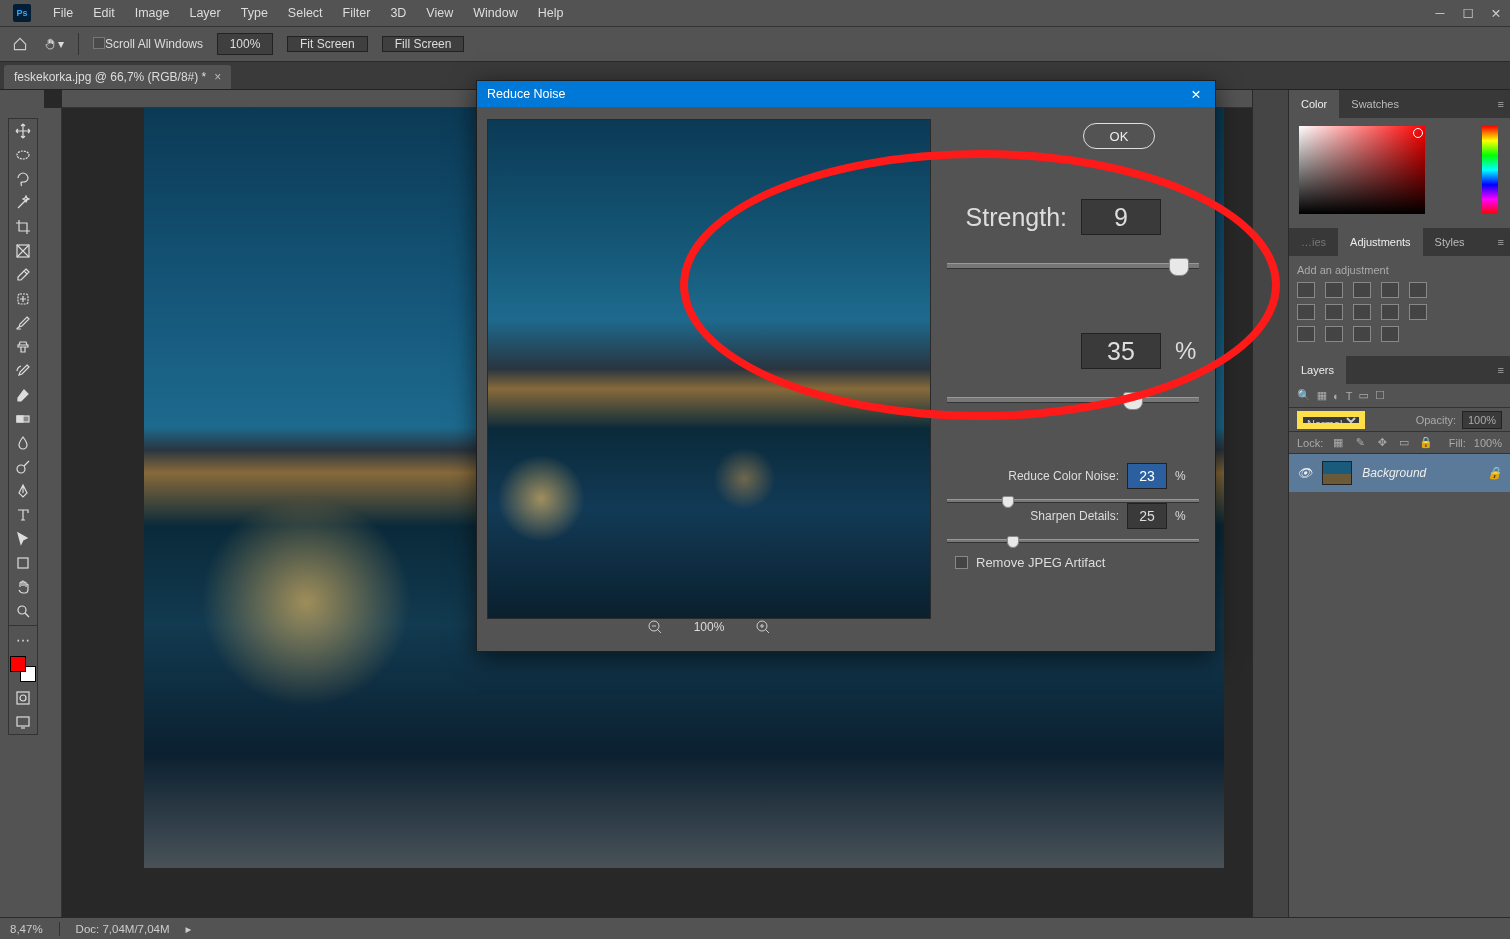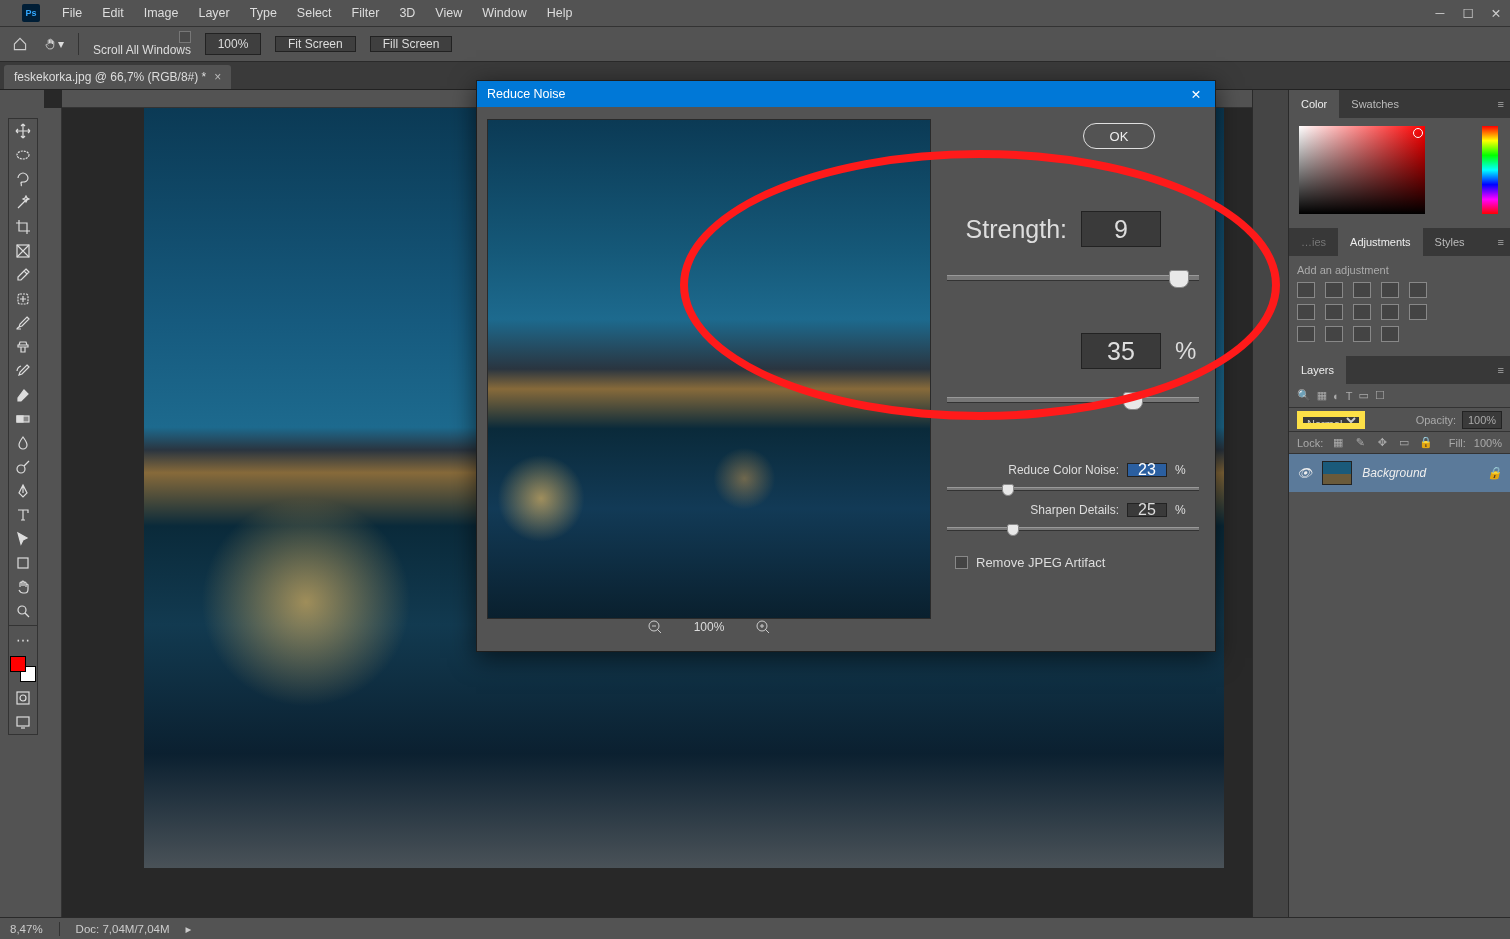--- a/index.html
+++ b/index.html
@@ -1,28 +1,28 @@
 <!DOCTYPE html>
 <html><head>
 <meta charset="utf-8">
 <style>
 * { margin:0; padding:0; box-sizing:border-box; font-family:"Segoe UI",Tahoma,sans-serif; user-select:none; }
 body { width:1510px; height:939px; background:#535353; overflow:hidden; position:relative; }
 
 
-.menubar { height:26px; background:#535353; display:flex; align-items:center; padding-left:22px; color:#ddd; font-size:12.5px; }
+.menubar { height:26px; background:#535353; display:flex; align-items:center; padding-left:13px; color:#ddd; font-size:12.5px; }
 .menubar .ps-logo { width:18px; height:18px; background:#001e36; color:#31a8ff; font-size:9px; font-weight:bold; display:flex; align-items:center; justify-content:center; margin-right:12px; border-radius:2px; }
 .menubar .menu-item { padding:4px 10px; cursor:default; }
 .menubar .win-ctrls { margin-left:auto; display:flex; }
 .menubar .win-btn { width:28px; height:20px; display:flex; align-items:center; justify-content:center; color:#ccc; }
 
 
 .optbar { height:36px; background:#535353; border-top:1px solid #333; border-bottom:1px solid #2a2a2a; display:flex; align-items:center; padding-left:10px; gap:14px; color:#ddd; font-size:12px; }
 .optbar .home-icon, .optbar .hand-icon { width:20px; height:20px; display:flex; align-items:center; justify-content:center; color:#ddd; }
-.optbar .chk { display:flex; align-items:flex-end; gap:0;flex-direction:column; }
+.optbar .chk { display:flex; align-items:flex-start; gap:0; }
 .optbar .chkbox { width:12px; height:12px; border:1px solid #777; background:#4a4a4a; }
 .optbar .zoom-val { width:56px; height:22px; background:#3f3f3f; border:1px solid #222; display:flex; align-items:center; justify-content:center; }
 .optbar .btn { height:16px; padding:0 12px; background:#3f3f3f; border:1px solid #222; display:flex; align-items:center; }
 
 
 .tabstrip { height:28px; background:#3a3a3a; border-bottom:1px solid #222; display:flex; align-items:flex-end; padding-left:4px; }
 .tabstrip .doc-tab { height:24px; padding:0 10px; background:#535353; color:#ddd; font-size:12px; display:flex; align-items:center; gap:8px; border-top-left-radius:3px; border-top-right-radius:3px; }
 .tabstrip .doc-tab .x { color:#bbb; }
 
 
@@ -89,21 +89,21 @@
 .preview-ctrls { position:absolute; left:10px; bottom:10px; width:444px; height:28px; display:flex; align-items:center; justify-content:center; gap:30px; color:#ddd; font-size:12px; }
 .preview-ctrls .zbtn { width:18px; height:18px; display:flex; align-items:center; justify-content:center; }
 .ok-btn { position:absolute; right:60px; top:16px; width:72px; height:26px; border:1.5px solid #e0e0e0; border-radius:14px; color:#eee; font-size:13px; display:flex; align-items:center; justify-content:center; background:transparent; }
 
 .param-block { position:absolute; left:470px; right:16px; color:#ddd; }
 .param-block.large { font-size:22px; }
 .param-block.large .lbl { font-size:25px; }
 .param-block.large .val { font-size:25px; }
 .param-row { display:flex; align-items:center; justify-content:flex-end; gap:14px; }
 .param-row .val { width:80px; height:36px; background:#3a3a3a; border:1px solid #222; display:flex; align-items:center; justify-content:center; }
-.param-row .val.small { width:40px; height:14px; font-size:16px; }
+.param-row .val.small { width:40px; height:26px; font-size:14px; }
 .param-row .unit { width:24px; text-align:left; font-size:24px; }
 .param-row .unit.small { font-size:12px; }
 .slider-track { position:relative; height:6px; background:#777; margin-top:28px; border-top:1px solid #999; border-bottom:1px solid #333; }
 .slider-track .thumb { position:absolute; top:-6px; width:20px; height:18px; background:#e8e8e8; border:1px solid #888; border-radius:3px 3px 8px 8px; }
 .slider-track.small { height:4px; margin-top:10px; }
 .slider-track.small .thumb { width:12px; height:12px; top:-4px; }
 
 .param-small { position:absolute; left:470px; right:16px; color:#ddd; font-size:12px; }
 .param-small .param-row { gap:8px; }
 .param-small .lbl { }
@@ -414,21 +414,21 @@
       <span class="zbtn">
         <svg viewBox="0 0 16 16" width="16" height="16">
             <circle cx="7" cy="7" r="5" fill="none" stroke="#ccc"></circle>
             <path d="M10 10l4 4M5 7h4M7 5v4" stroke="#ccc"></path>
           </svg>
       </span>
     </div>
 
     <div class="ok-btn">OK</div>
 
-    <div class="param-block large" style="top:104px">
+    <div class="param-block large" style="top:92px">
       <div class="param-row">
         <span class="lbl">Strength:</span>
         <div class="val">9</div>
         <span class="unit"> </span>
       </div>
       <div class="slider-track">
         <div class="thumb" style="left:88%"></div>
       </div>
     </div>
 

